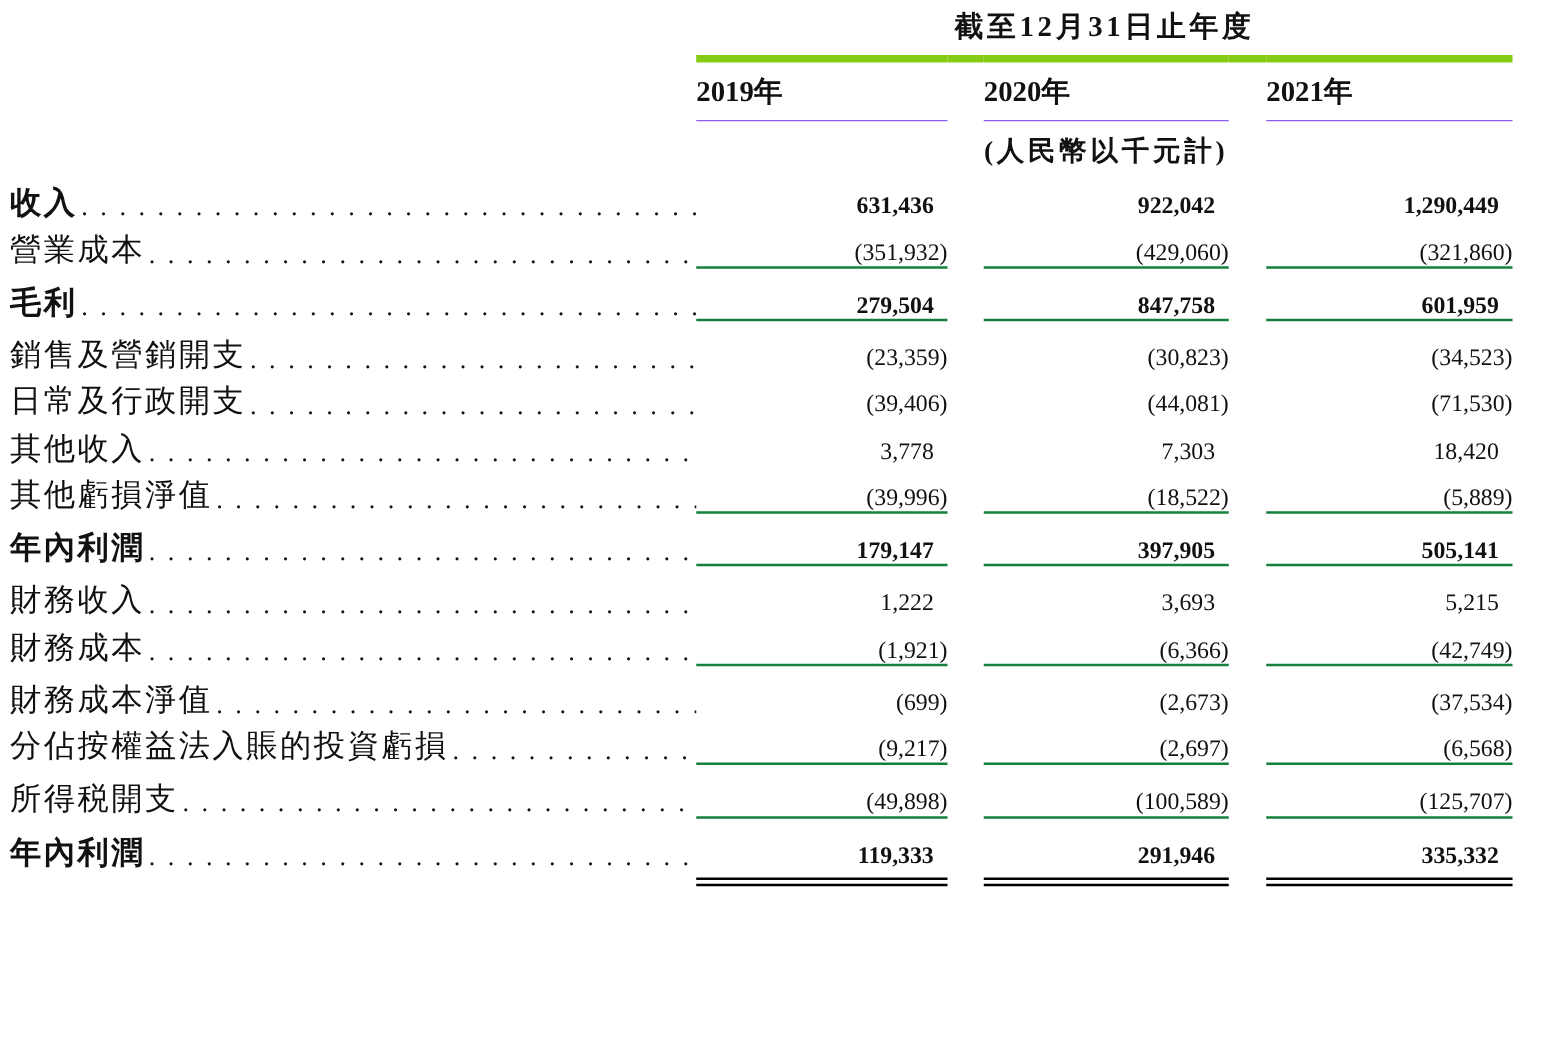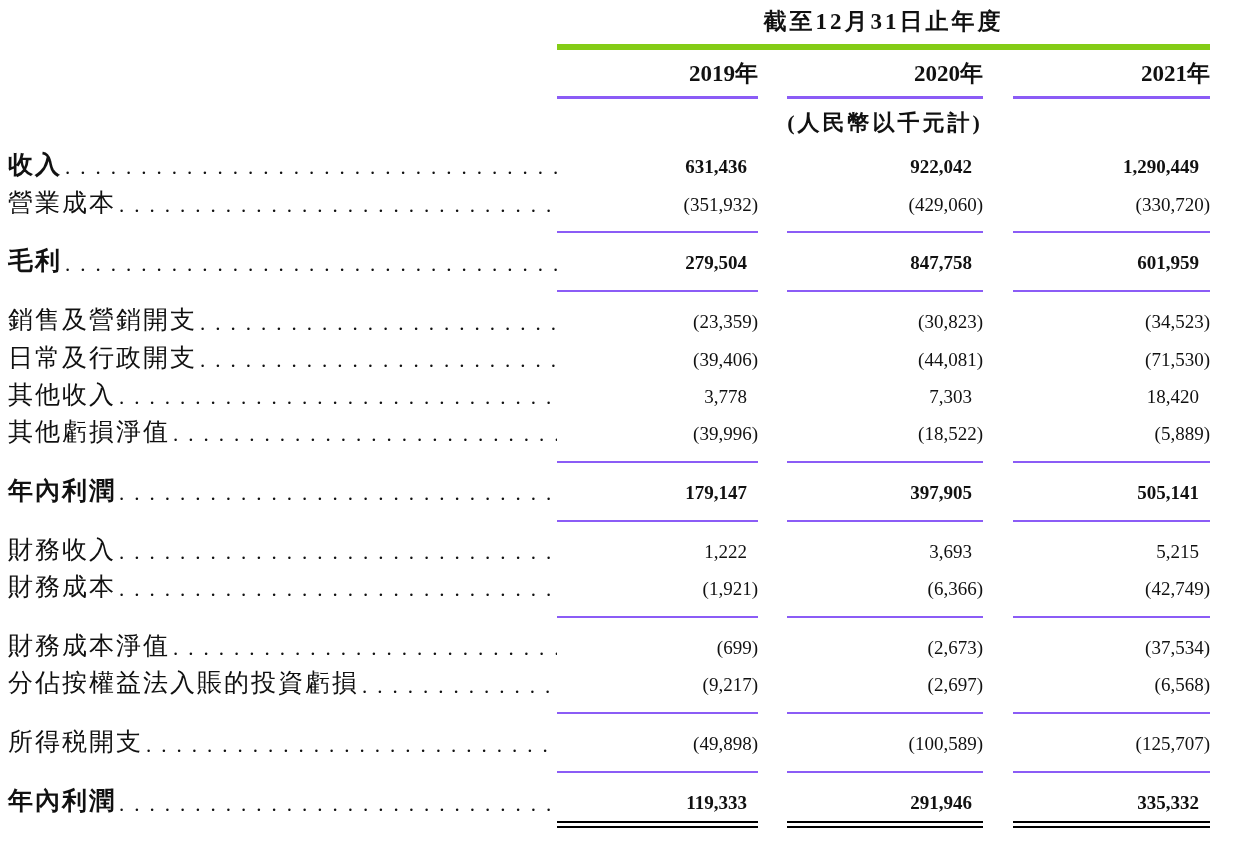--- a/index.html
+++ b/index.html
@@ -31,42 +31,42 @@
   
   .hdr-cell {
     border-bottom: 6px solid #84cc16;
     text-align: center;
     font-weight: bold;
     font-size: 23px;
     letter-spacing: 3px;
     padding: 2px 0 10px;
   }
   .year-cell {
-    border-bottom: 3px solid #8b5cf6;
-    text-align: right;
+    border-bottom: 1px solid #8b5cf6;
+    text-align: left;
     font-weight: bold;
     font-size: 23px;
     padding: 12px 0 10px;
   }
   .unit-cell { padding-top: 12px; }
   .unitwrap { position: relative; height: 30px; }
   .unitnote {
     position: absolute;
     left: 50%;
     transform: translateX(-50%);
     white-space: nowrap;
     font-weight: bold;
     font-size: 22px;
     letter-spacing: 3px;
   }
 
   
   tr.data td { padding-top: 11px; }
   tr.data.gap-top td { padding-top: 16px; }
-  tr.data.ruled td.num { border-bottom: 2px solid #8b5cf6; padding-bottom: 17px; }
+  tr.data.ruled td.num { border-bottom: 2px solid #15803d; padding-bottom: 0; }
   tr.data.druled td.num { border-bottom: 7px double #000; padding-bottom: 8px; }
 
   .lblwrap { display: flex; align-items: flex-end; }
   .lbl {
     font-size: 25px;
     letter-spacing: 2px;
     white-space: nowrap;
   }
   tr.bold .lbl { font-weight: bold; }
   .leader {
@@ -162,21 +162,21 @@
           </td>
   <td class="num">
             <div class="numline">(351,932)</div>
           </td>
   <td class="sp"></td>
   <td class="num">
             <div class="numline">(429,060)</div>
           </td>
   <td class="sp"></td>
   <td class="num">
-            <div class="numline">(330,720)</div>
+            <div class="numline">(321,860)</div>
           </td>
 </tr>
 
 <tr class="data bold ruled gap-top">
   <td class="lbl-cell">
             <div class="lblwrap">
               <span class="lbl">毛利</span>
               <span class="leader"></span>
             </div>
           </td>

